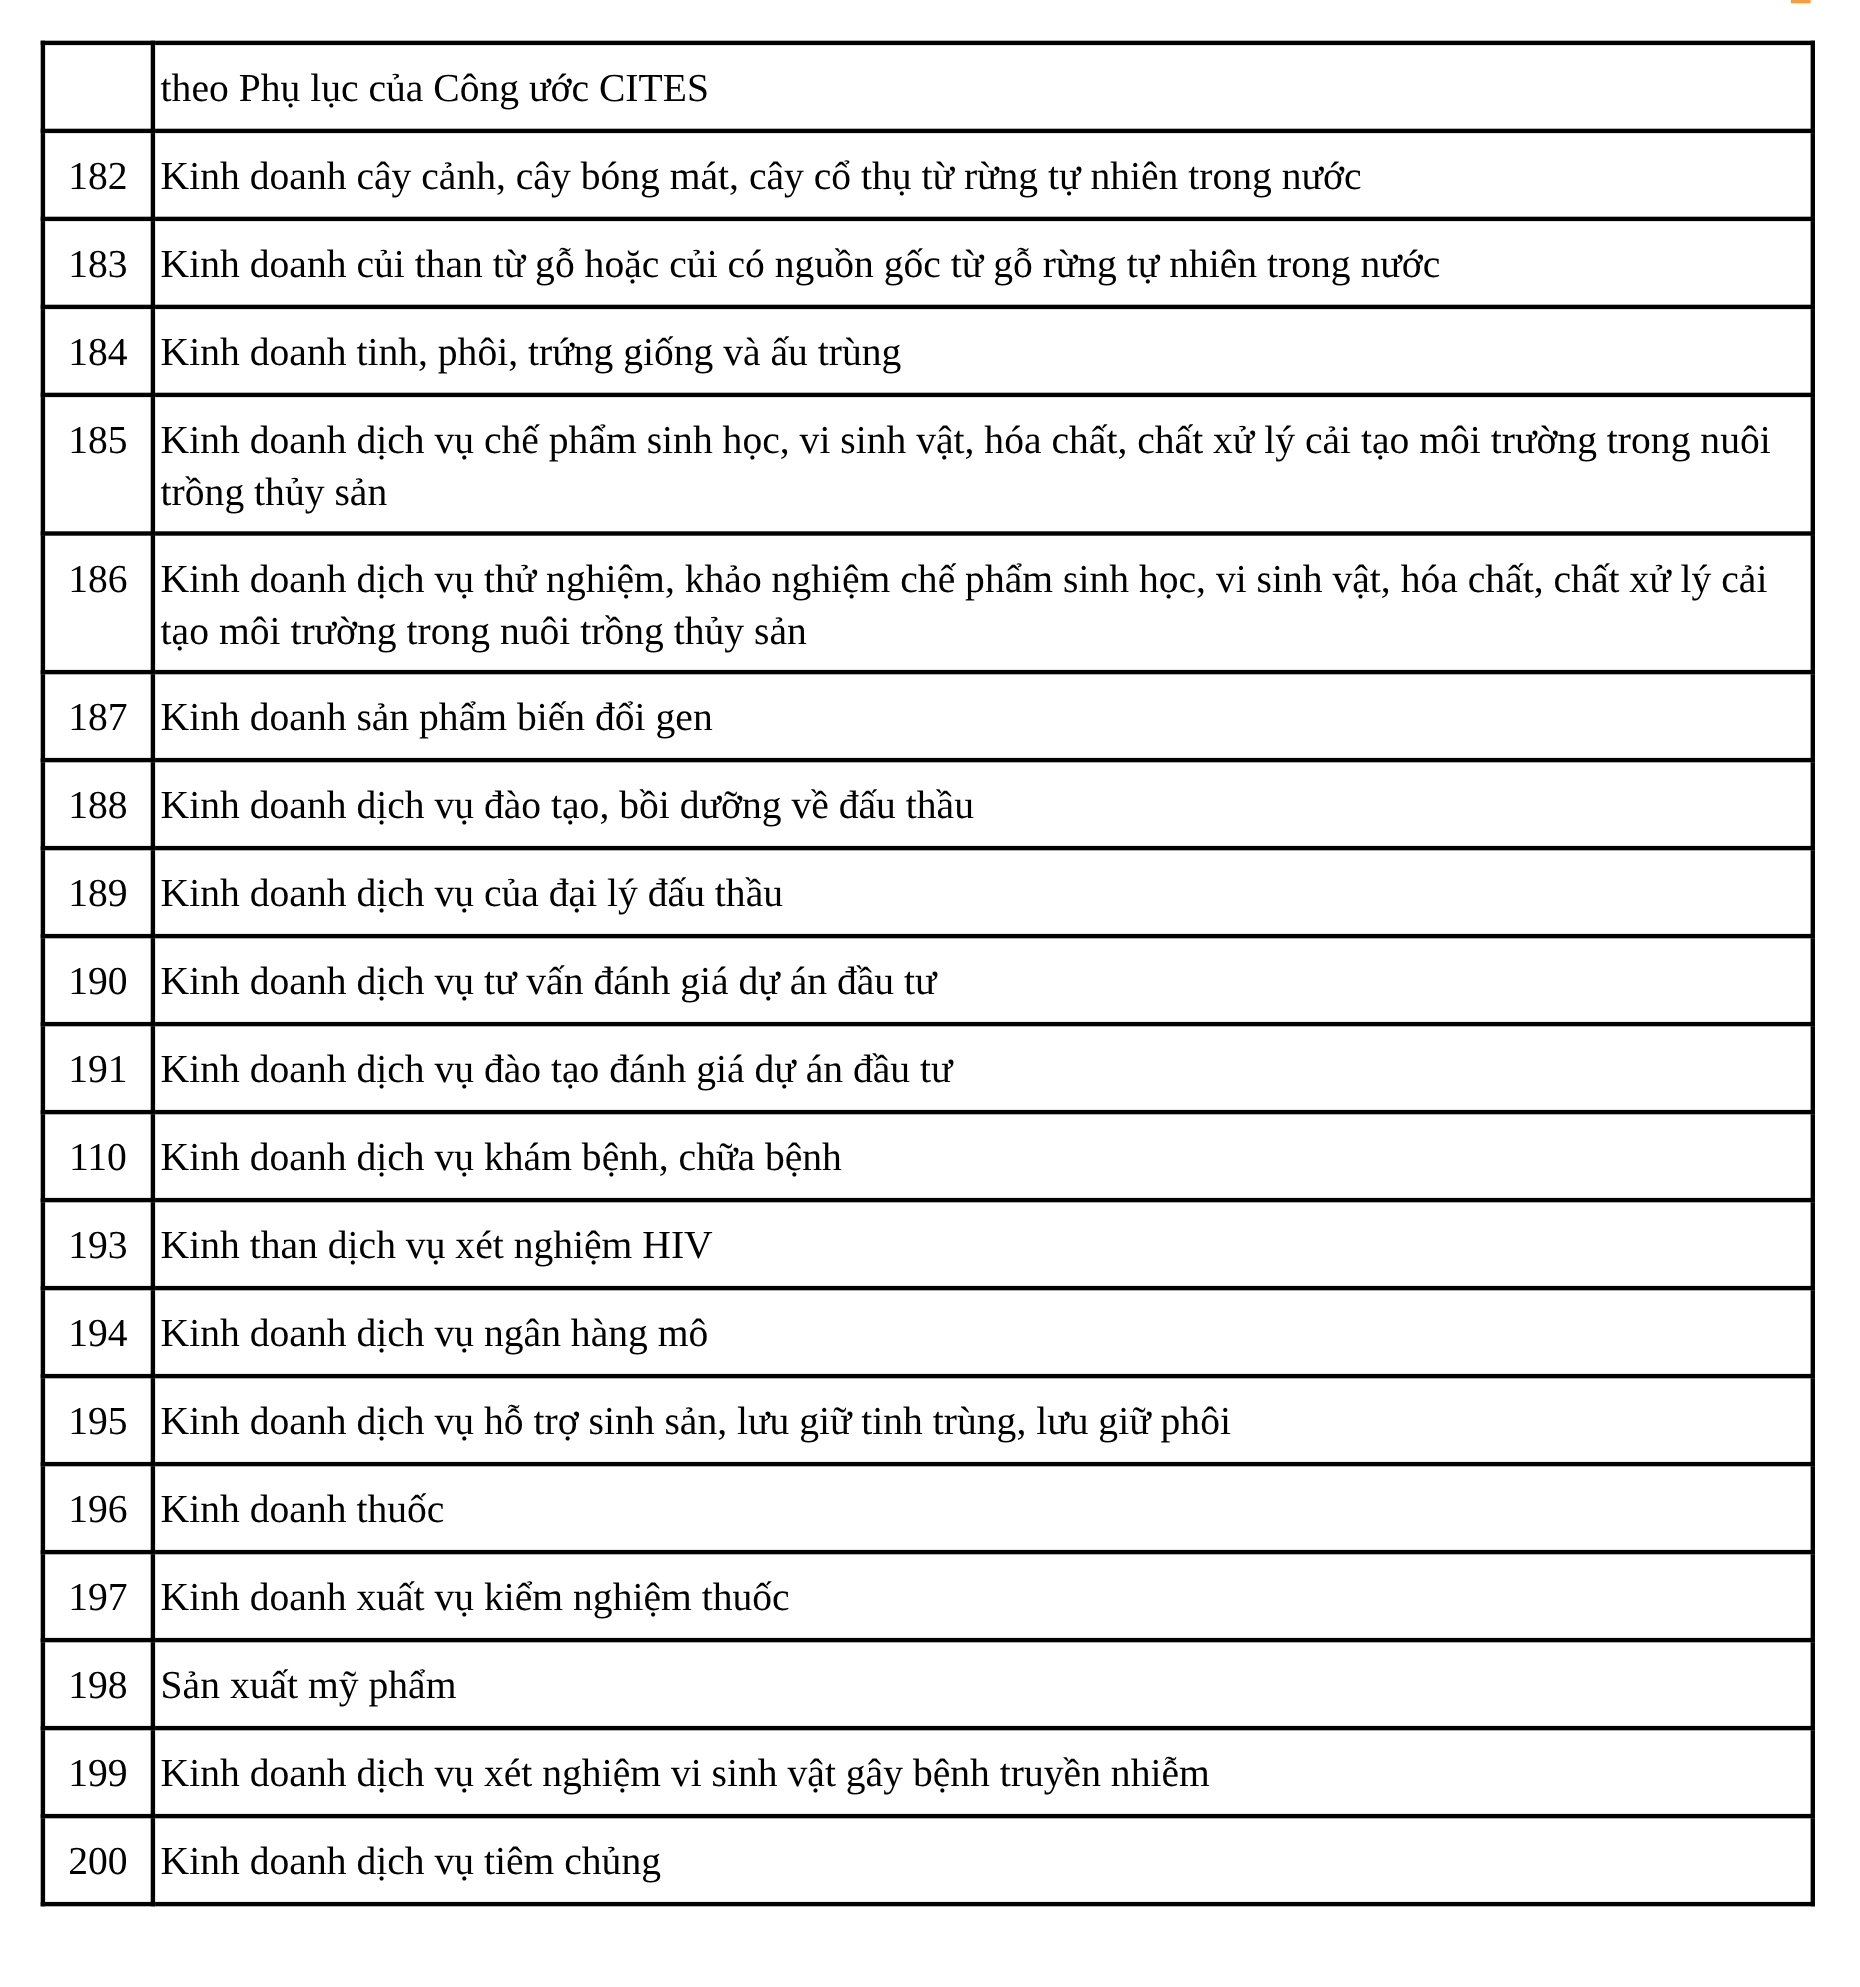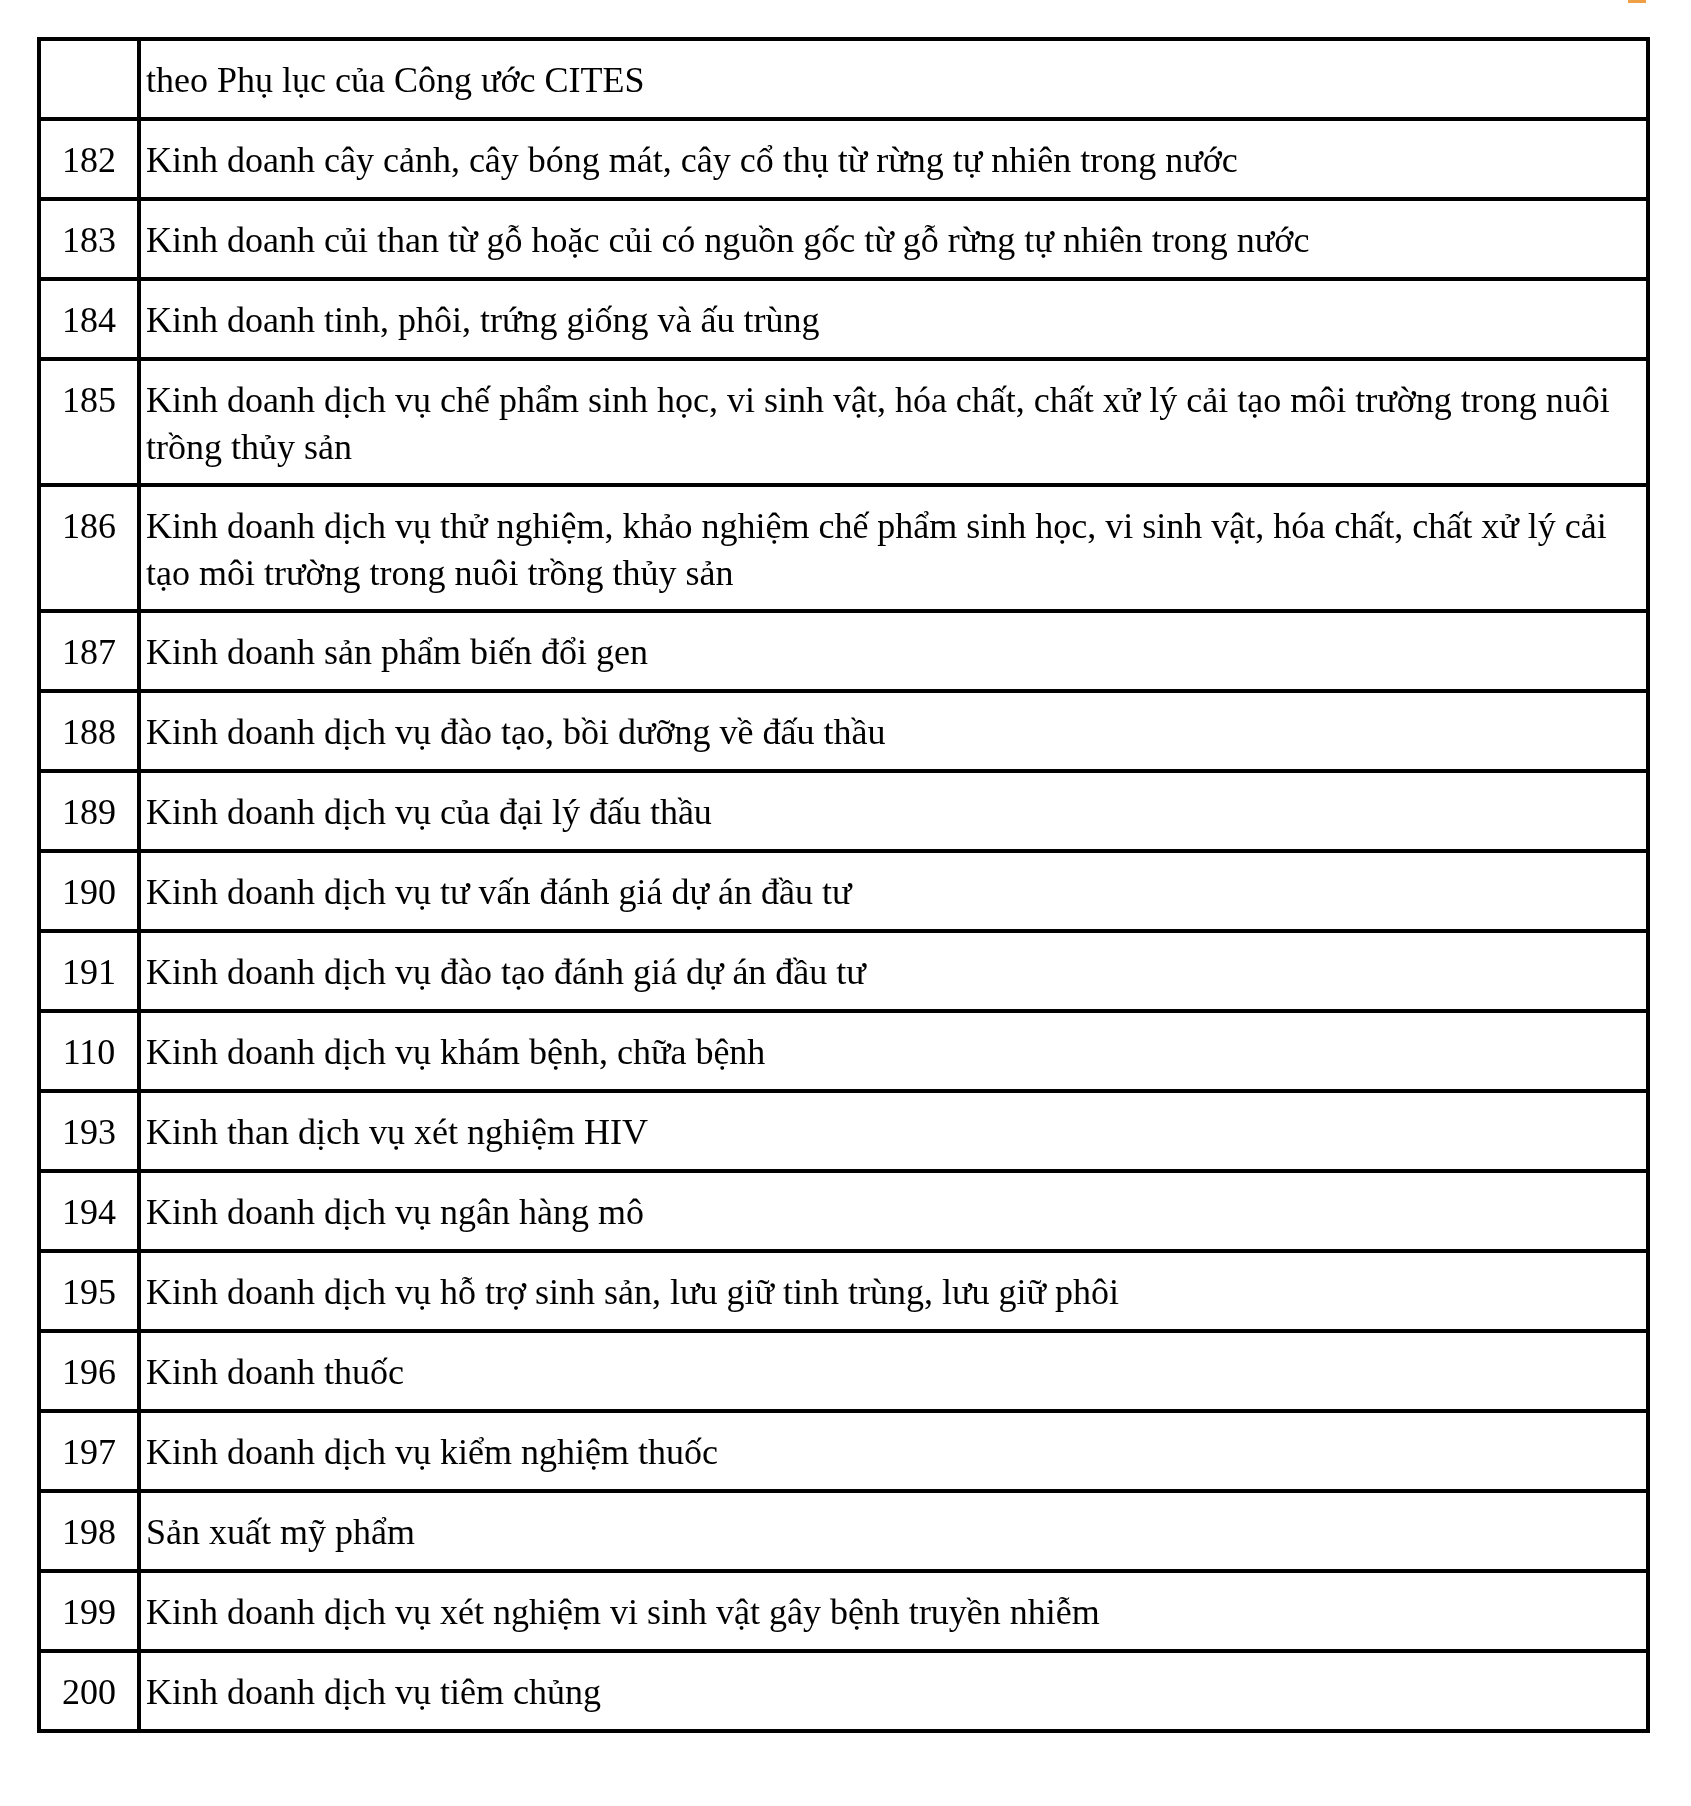--- a/index.html
+++ b/index.html
@@ -116,21 +116,21 @@
       <tr>
     <td class="num">195</td>
     <td class="desc">Kinh doanh dịch vụ hỗ trợ sinh sản, lưu giữ tinh trùng, lưu giữ phôi</td>
   </tr>
       <tr>
     <td class="num">196</td>
     <td class="desc">Kinh doanh thuốc</td>
   </tr>
       <tr>
     <td class="num">197</td>
-    <td class="desc">Kinh doanh dịch vụ kiểm nghiệm thuốc</td>
+    <td class="desc">Kinh doanh xuất vụ kiểm nghiệm thuốc</td>
   </tr>
       <tr>
     <td class="num">198</td>
     <td class="desc">Sản xuất mỹ phẩm</td>
   </tr>
       <tr>
     <td class="num">199</td>
     <td class="desc">Kinh doanh dịch vụ xét nghiệm vi sinh vật gây bệnh truyền nhiễm</td>
   </tr>
       <tr>

